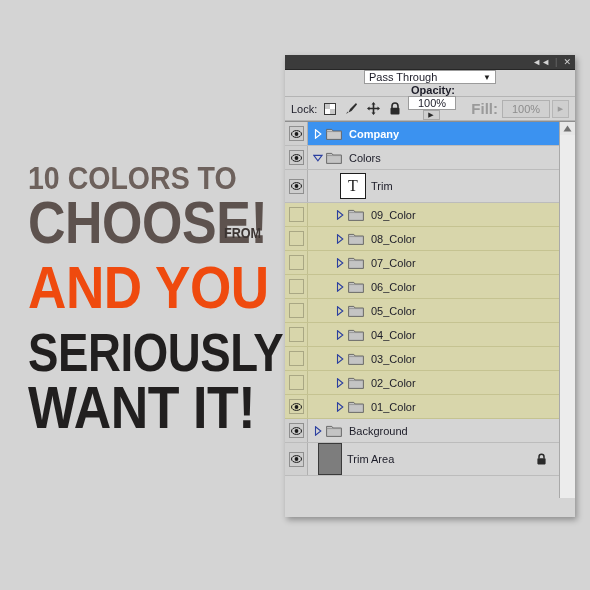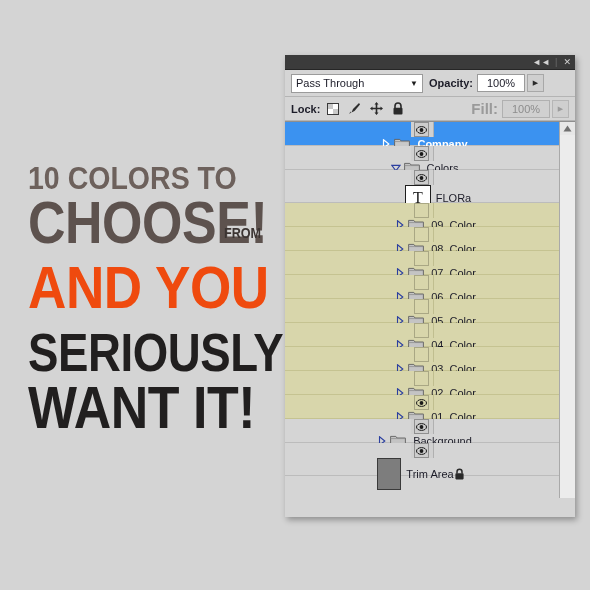--- a/index.html
+++ b/index.html
@@ -82,20 +82,21 @@
   #panel-menu .lines{ display:inline-block; }
   #panel-menu .lines i{ display:block; width:11px; height:1px;
                         background:#1d1d1d; margin-bottom:2px;}
 
   
   #blend-row{
     height:26px; display:flex; align-items:center;
     padding:0 6px; gap:0px;
     border-bottom:1px solid #b4b4b4;
     background:#d5d5d5;
+    flex-direction:column;
   }
   #blend-select{
     width:122px; height:17px; background:#fff;
     border:1px solid #9b9b9b;
     display:flex; align-items:center; justify-content:space-between;
     padding:0 4px; font-size:11px;
   }
   #blend-select .arrow{ font-size:8px; color:#1d1d1d; }
   #opacity-label{ margin-left:6px; font-size:11px; font-weight:bold; }
   #opacity-field{
@@ -109,21 +110,21 @@
     display:flex;align-items:center;justify-content:center;
     font-size:7px;color:#2a2a2a;
   }
 
   
   #lock-row{
     height:23px; display:flex; align-items:center;
     padding:0 6px; border-bottom:1px solid #b4b4b4;
     background:#d5d5d5;
   }
-  #lock-label{ font-weight:bold; font-size:11px; }
+  #lock-label{ font-weight:normal; font-size:11px; }
   .lock-icons{ display:flex; align-items:center; gap:9px; margin-left:7px; }
   .lock-icons span{ display:flex; align-items:center; }
   #fill-label{ margin-left:auto; color:#9a9a9a; font-weight:bold; font-size:15px;}
   #fill-field{
     margin-left:4px; width:46px; height:16px; background:#d0d0d0;
     border:1px solid #b0b0b0; display:flex; align-items:center;
     justify-content:center; font-size:11px; color:#8d8d8d;
   }
   #fill-stepper{ background:#cfcfcf; border-color:#b6b6b6; color:#9b9b9b;}
 
@@ -133,21 +134,20 @@
     border-top:1px solid #8e8e8e;
     display:flex;
   }
   #layer-list{ flex:1; overflow:hidden; }
   .layer-row{
     display:flex; align-items:center;
     height:23px;
     border-bottom:1px solid #bcbcbc;
     background:#d5d5d5;
     position:relative;
-    flex-direction:column;
   }
   .layer-row.tall{ height:32px; }
   .layer-row.selected{ background:#3b92f0; color:#fff; }
   .layer-row.colorgrp{ background:#d8d6ab; border-bottom:1px solid #c5c391; }
   .eye-cell{
     width:22px; min-width:22px; height:100%;
     display:flex; align-items:center; justify-content:center;
     border-right:1px solid #b0b0b0;
     background:#d0d0d0;
   }
@@ -313,21 +313,21 @@
             <div class="eye-box">
               <svg width="11" height="8" viewBox="0 0 11 8">
                 <ellipse cx="5.5" cy="4" rx="5" ry="3.4" fill="none" stroke="#1a1a1a" stroke-width="1"></ellipse>
                 <circle cx="5.5" cy="4" r="1.9" fill="#1a1a1a"></circle>
               </svg>
             </div>
           </div>
           <div class="row-body">
             <span class="indent"></span>
             <span class="thumb-t">T</span>
-            <span class="lname">FLORa</span>
+            <span class="lname">Trim</span>
           </div>
         </div>
         <div class="layer-row colorgrp">
           <div class="eye-cell">
             <div class="eye-box empty"></div>
           </div>
           <div class="row-body">
             <span class="indent"></span>
             <span class="tri">
               <svg width="8" height="10" viewBox="0 0 8 10">

